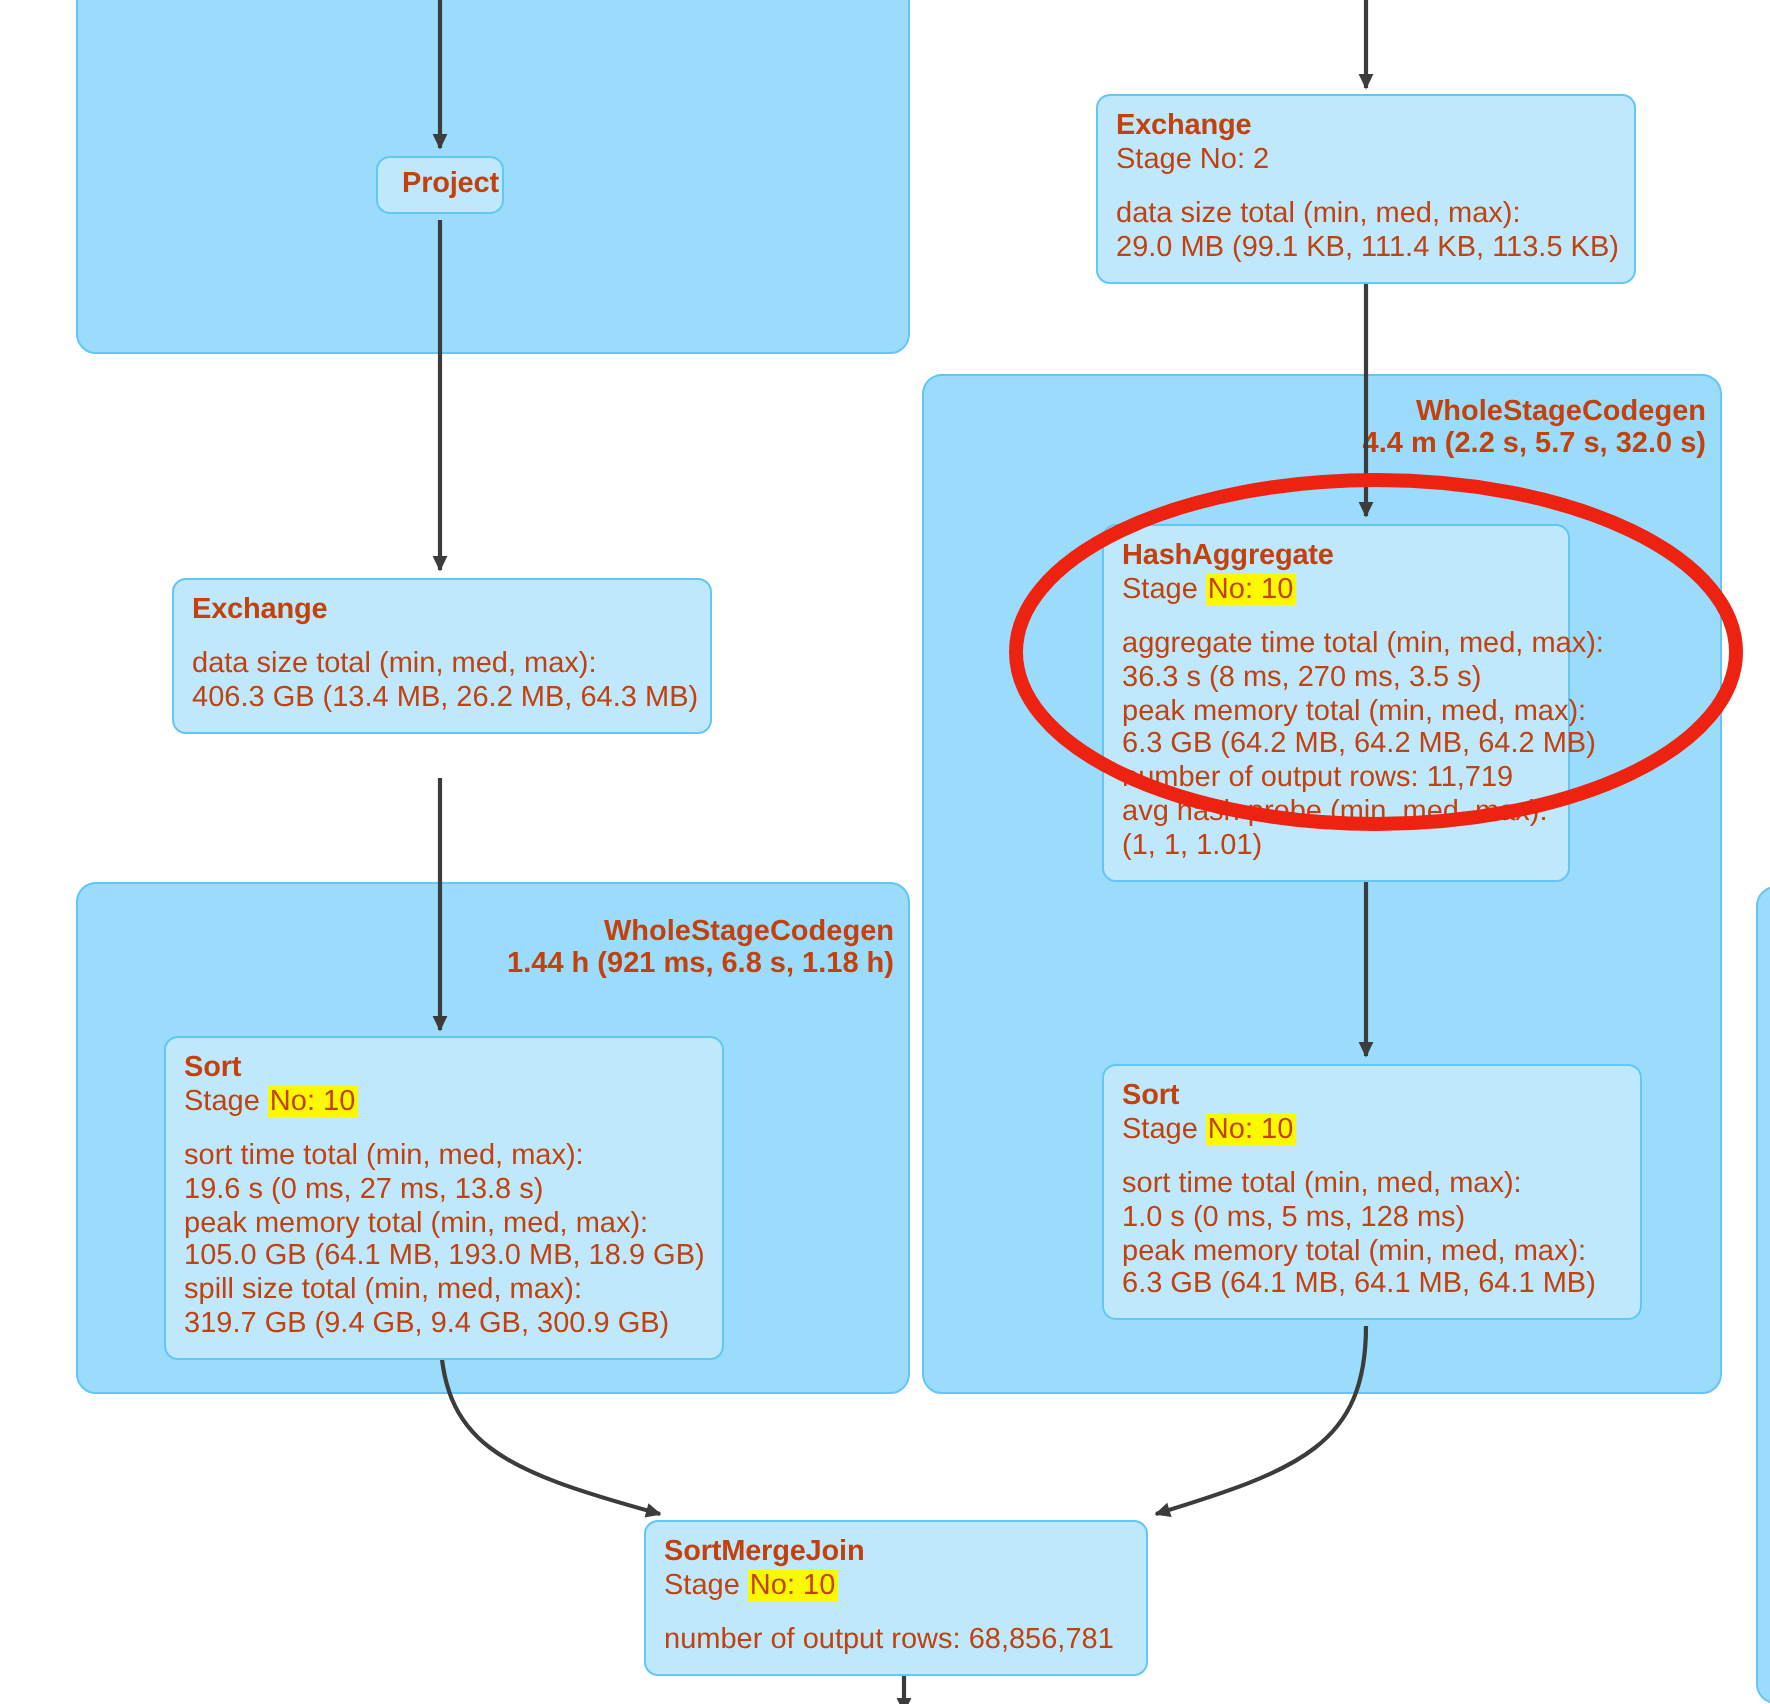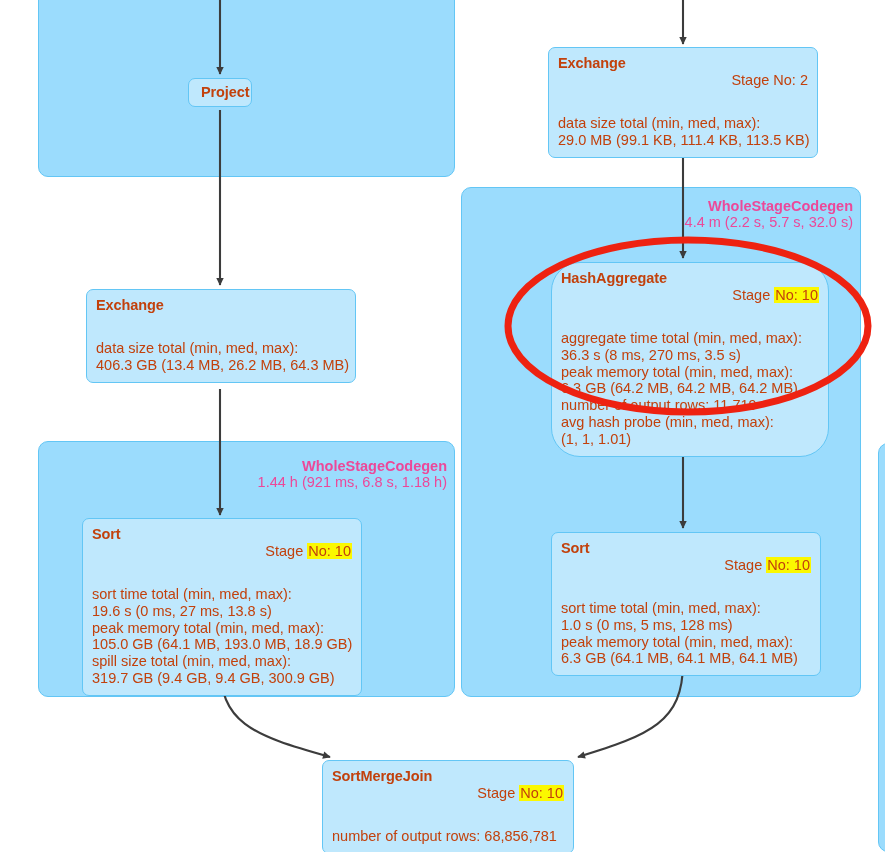--- a/index.html
+++ b/index.html
@@ -21,31 +21,31 @@
   .group {
     position: absolute;
     background: #9BDCFD;
     border: 1px solid #63C6F5;
     border-radius: 10px;
     box-sizing: border-box;
   }
   .group-label {
     position: absolute;
     text-align: right;
-    color: #ec4899;
+    color: #c2410c;
     line-height: 1.12;
     white-space: nowrap;
   }
   .group-label .gl-title {
     font-weight: bold;
     font-size: 14.5px;
     display: block;
   }
   .group-label .gl-sub {
-    font-weight: normal;
+    font-weight: bold;
     font-size: 14.5px;
     display: block;
   }
   
   .node {
     position: absolute;
     background: #BFE8FD;
     border: 1px solid #63C6F5;
     border-radius: 7px;
     box-sizing: border-box;
@@ -57,25 +57,24 @@
   .node .n-title {
     font-weight: bold;
     font-size: 14.5px;
     display: block;
     letter-spacing: -0.1px;
   }
   .node .n-stage {
     display: block;
     font-size: 14.5px;
     white-space: nowrap;
-    text-align: right;
   }
   .node .n-metrics {
     display: block;
-    margin-top: 26px;
+    margin-top: 10px;
     white-space: pre;
     font-size: 14.5px;
     line-height: 1.17;
   }
   .hl {
     background: #FBF800;
     padding: 0 1px;
   }
   
   .node.pill {
@@ -156,21 +155,21 @@
     <span class="n-title">Project</span>
   </div>
 
   <div class="node" style="left:548px; top:47px; width:270px;">
     <span class="n-title">Exchange</span>
     <span class="n-stage"><span>Stage </span><span>No: 2</span></span>
     <span class="n-metrics">data size total (min, med, max):
 29.0 MB (99.1 KB, 111.4 KB, 113.5 KB)</span>
   </div>
 
-  <div class="node" style="left:551px; top:262px; width:278px;border-radius:29px;">
+  <div class="node" style="left:551px; top:262px; width:234px;">
     <span class="n-title">HashAggregate</span>
     <span class="n-stage"><span>Stage </span><span class="hl">No: 10</span></span>
     <span class="n-metrics">aggregate time total (min, med, max):
 36.3 s (8 ms, 270 ms, 3.5 s)
 peak memory total (min, med, max):
 6.3 GB (64.2 MB, 64.2 MB, 64.2 MB)
 number of output rows: 11,719
 avg hash probe (min, med, max):
 (1, 1, 1.01)</span>
   </div>

